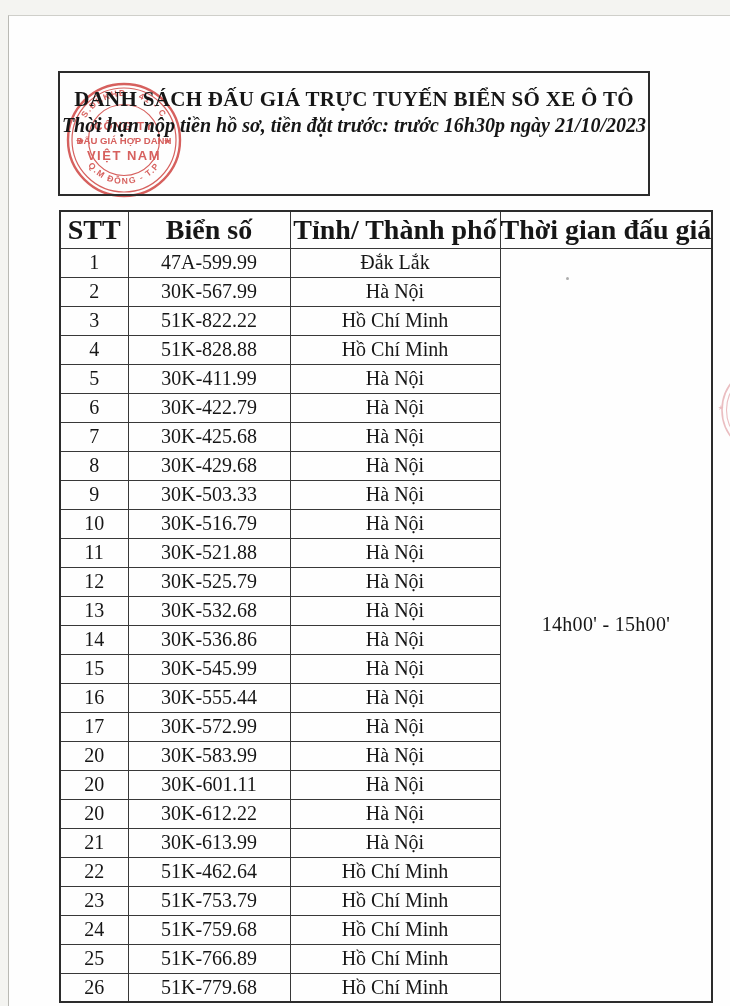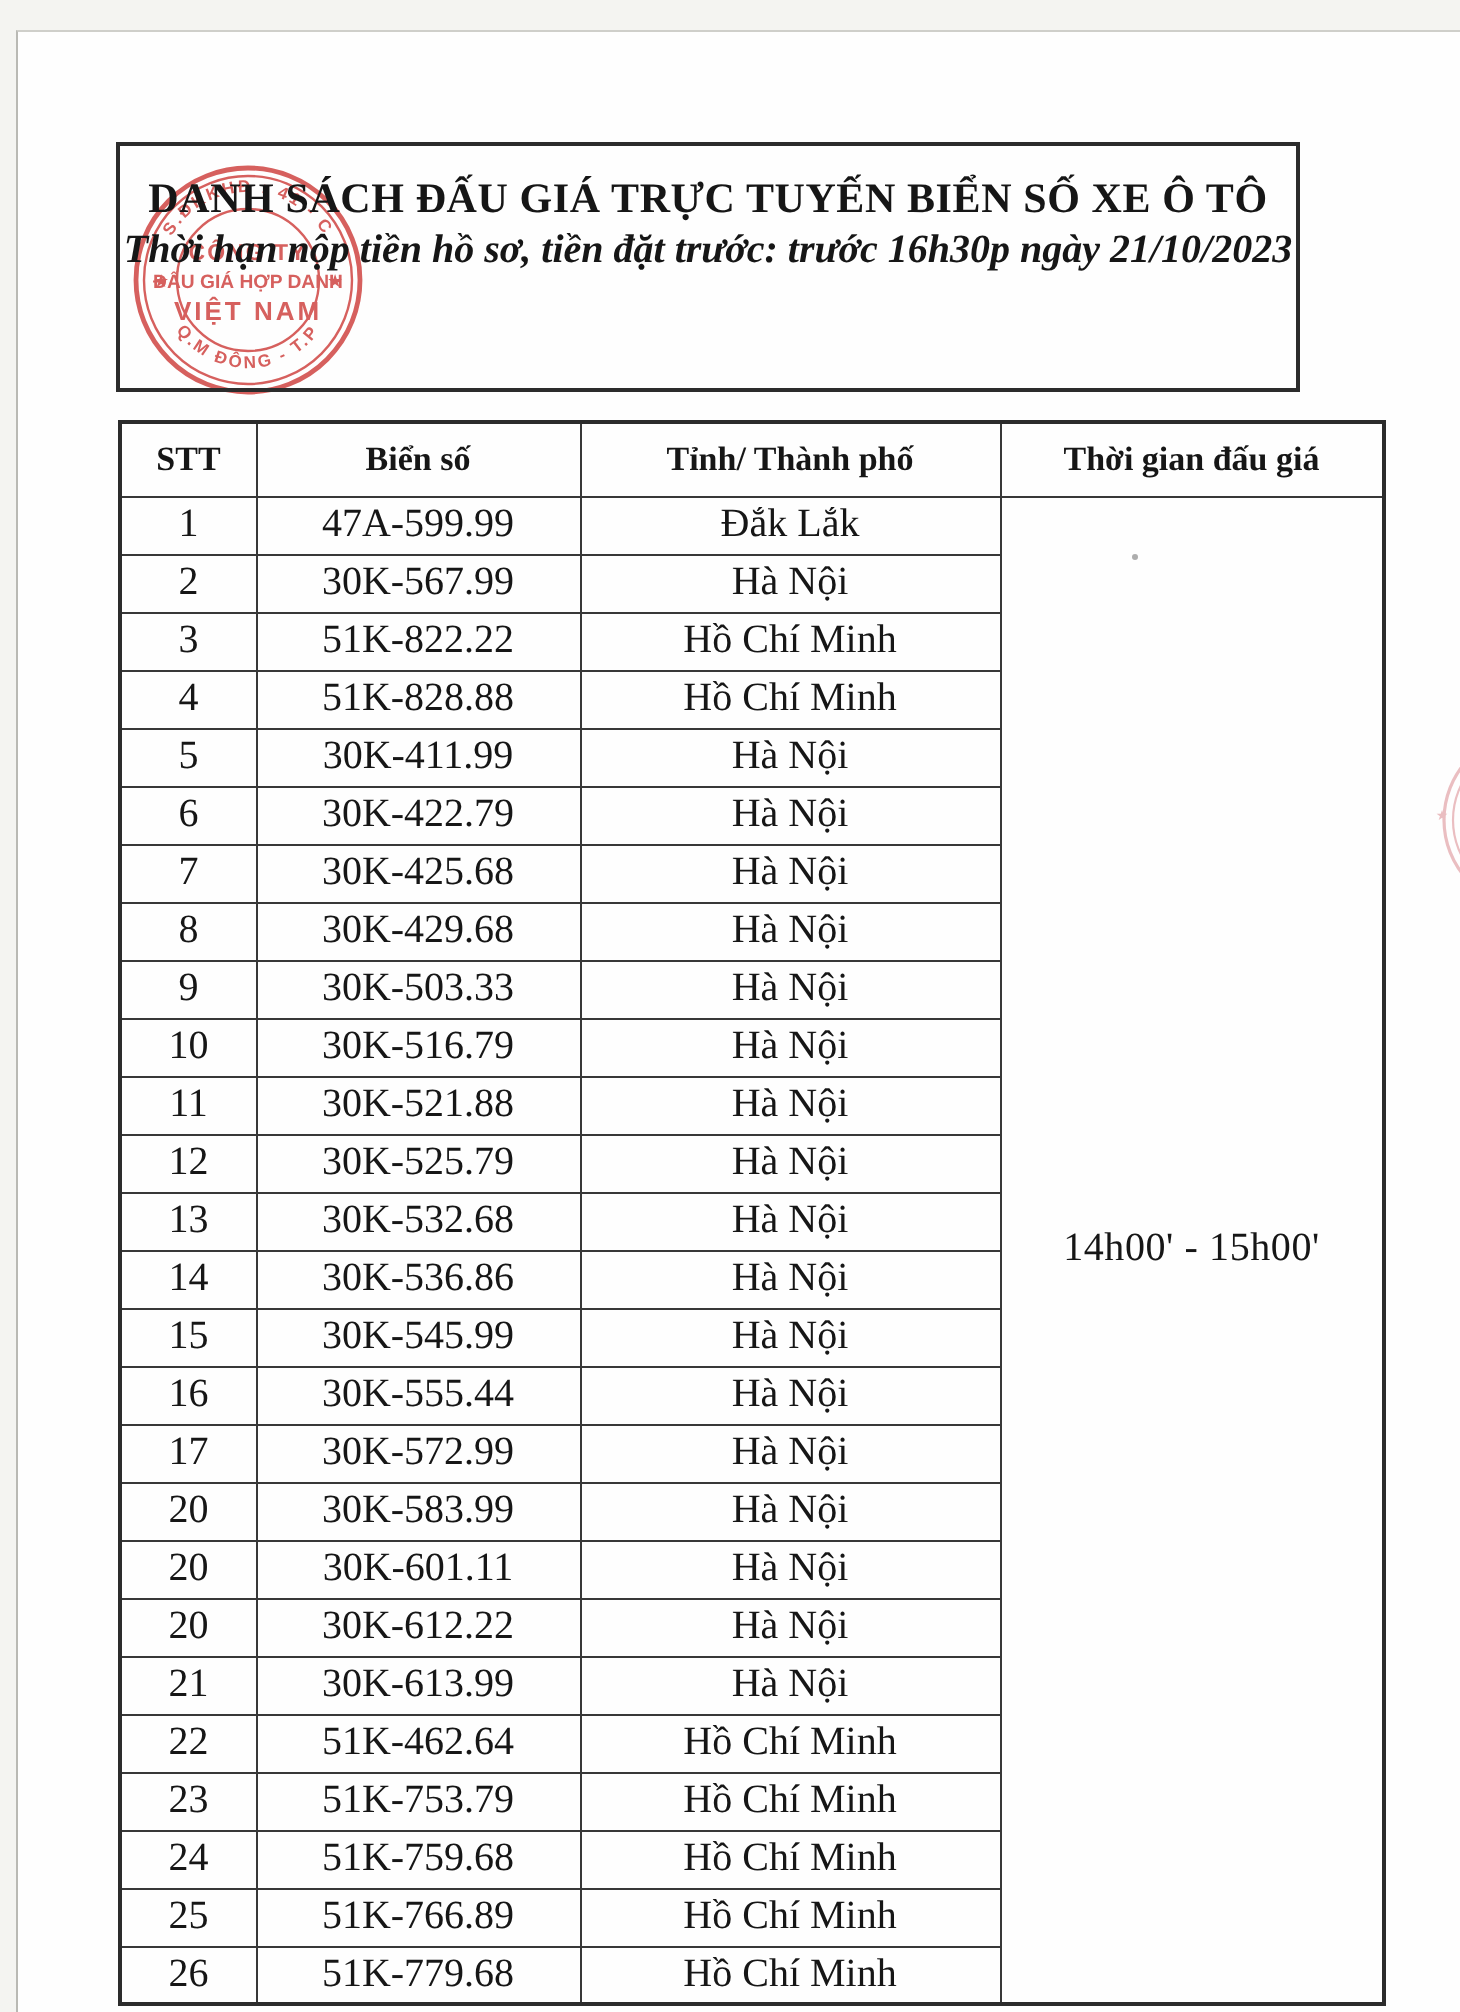--- a/index.html
+++ b/index.html
@@ -22,21 +22,21 @@
   .stamp-center-3 { font-family:"Liberation Sans", sans-serif; font-size:13px; font-weight:bold; letter-spacing:1.5px; }
   .stamp-star { font-size:9px; }
 
   .stamp-fragment { position:absolute; left:694px; top:340px; width:36px; height:112px; z-index:1; opacity:.55; }
 
   table.plates { position:absolute; left:50px; top:194px; border-collapse:collapse;
                  table-layout:fixed; z-index:3; background:transparent; }
   table.plates th, table.plates td { border:1.5px solid #383838; text-align:center; vertical-align:middle;
                  font-size:20px; overflow:hidden; white-space:nowrap; }
   table.plates { border:2px solid #2c2c2c; }
-  table.plates th { font-weight:bold; height:37px; font-size:17px; }
+  table.plates th { font-weight:bold; height:37px; font-size:28px; }
   table.plates td { height:29px; }
   .col-stt  { width:68px; }
   .col-plate{ width:162px; }
   .col-prov { width:210px; }
   .col-time { width:192px; }
   td.time-cell { font-weight:normal; font-size:21px; letter-spacing:.3px; }
 
   .speck { position:absolute; left:557px; top:261px; width:3px; height:3px;
            background:#8a8a8a; border-radius:50%; opacity:.7; z-index:4; }
 </style>

